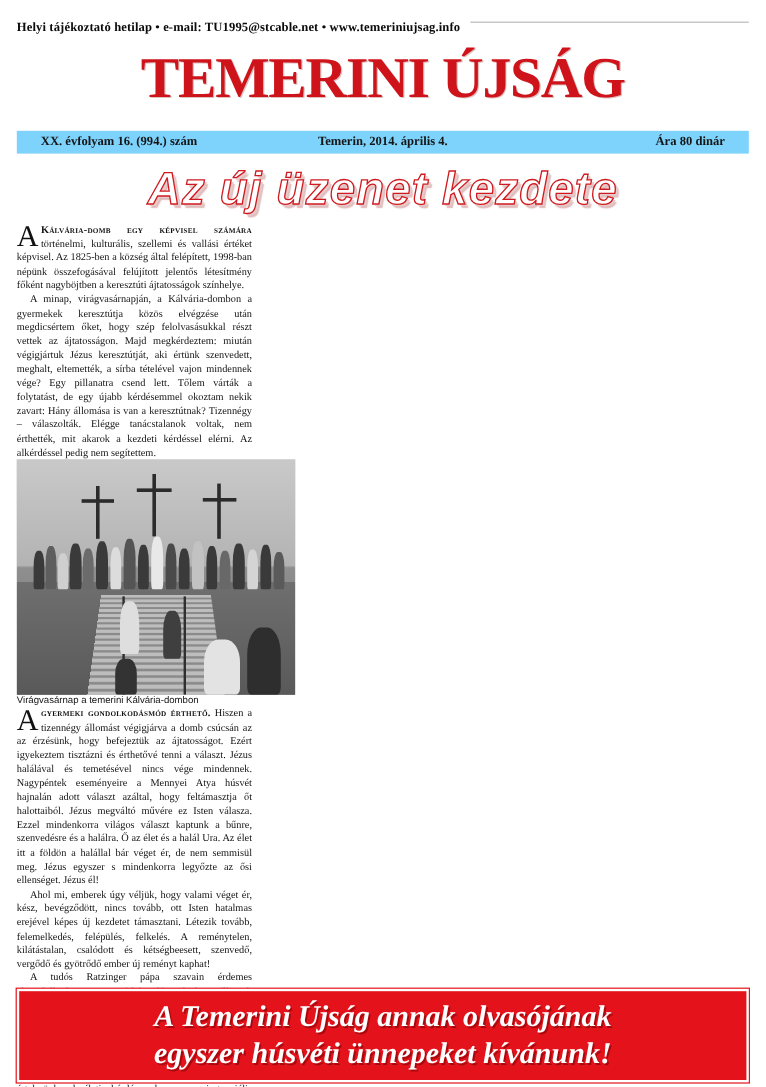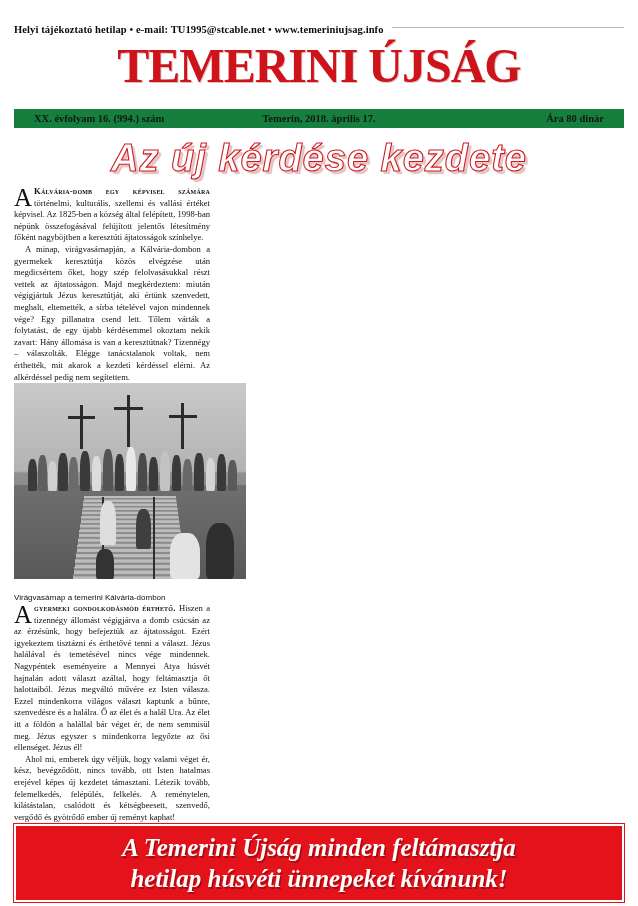--- a/index.html
+++ b/index.html
@@ -16,21 +16,21 @@
     width:638px;height:906px;
     box-sizing:border-box;
     padding:0 14px;
   }
 
   
   .topstrip{
     position:relative;
     height:22px;
     margin-top:18px;
-    display:flex;align-items:center;
+    display:flex;align-items:flex-start;
   }
   .topstrip .contact{
     font-family:"Liberation Serif", serif;
     font-weight:bold;
     font-size:10.5px;
     letter-spacing:.1px;
     white-space:nowrap;
     color:#0b0b0b;
   }
   .topstrip .rule{
@@ -58,21 +58,21 @@
     color:#cf131b;
     white-space:nowrap;
     text-shadow:1px 1px 0 rgba(120,0,0,.25);
   }
 
   
   .infobar{
     position:relative;
     margin-top:8px;
     height:19px;
-    background:#15803d;
+    background:#7dd3fc;
     display:flex;
     align-items:center;
     font-size:10.5px;
     font-weight:bold;
     color:#151515;
     z-index:3;
   }
   .infobar .vol{position:absolute;left:20px;}
   .infobar .place{position:absolute;left:50%;transform:translateX(-50%);}
   .infobar .price{position:absolute;right:20px;}
@@ -144,21 +144,21 @@
     width:232px;height:196px;
     background:#9b9b9b;
     position:relative;
     overflow:hidden;
     border:0;
   }
   .caption{
     font-family:"Liberation Sans", sans-serif;
     font-size:8px;
     line-height:10px;
-    padding-top:14px;
+    padding-top:0;
     color:#111;
     text-align:left;
   }
 
   
   .sky{position:absolute;inset:0;background:linear-gradient(#c9c9c9,#b3b3b3 45%,#8f8f8f 46%,#707070 100%);}
   .cross{position:absolute;background:#2b2b2b;}
   .crowdrow{position:absolute;}
   .person{position:absolute;background:#3a3a3a;border-radius:40% 40% 12% 12%;}
   .stairs{position:absolute;left:28%;bottom:0;width:44%;height:46%;
@@ -202,26 +202,26 @@
     <div class="contact">Helyi tájékoztató hetilap • e-mail: TU1995@stcable.net • www.temeriniujsag.info</div>
     <div class="rule"></div>
   </div>
 
   <div class="masthead">
     <div class="title">TEMERINI ÚJSÁG</div>
   </div>
 
   <div class="infobar">
     <span class="vol">XX. évfolyam 16. (994.) szám</span>
-    <span class="place">Temerin, 2018. április 17.</span>
+    <span class="place">Temerin, 2014. április 4.</span>
     <span class="price">Ára 80 dinár</span>
   </div>
 
   <div class="headline-wrap">
-    <span class="headline">Az új kérdése kezdete</span>
+    <span class="headline">Az új üzenet kezdete</span>
   </div>
 
   <div class="article">
     <div class="cols3">
 
       <p class="dropcap-para noind"><span class="dropcap">A</span><span class="smallcaps">Kálvária-domb egy képvisel számára</span><span> történelmi, kulturális, szellemi és vallási értéket képvisel. Az 1825-ben a község által felépített, 1998-ban népünk összefogásával felújított jelentős létesítmény főként nagyböjtben a keresztúti ájtatosságok színhelye.</span></p>
 
       <p>A minap, virágvasárnapján, a Kálvária-dombon a gyermekek keresztútja közös elvégzése után megdicsértem őket, hogy szép felolvasásukkal részt vettek az ájtatosságon. Majd megkérdeztem: miután végigjártuk Jézus keresztútját, aki értünk szenvedett, meghalt, eltemették, a sírba tételével vajon mindennek vége? Egy pillanatra csend lett. Tőlem várták a folytatást, de egy újabb kérdésemmel okoztam nekik zavart: Hány állomása is van a keresztútnak? Tizennégy – válaszolták. Elégge tanácstalanok voltak, nem érthették, mit akarok a kezdeti kérdéssel elérni. Az alkérdéssel pedig nem segítettem.</p>
 
       <figure class="photo">
@@ -276,17 +276,17 @@
       <p>Ahol mi, emberek úgy véljük, hogy valami véget ér, kész, bevégződött, nincs tovább, ott Isten hatalmas erejével képes új kezdetet támasztani. Létezik tovább, felemelkedés, felépülés, felkelés. A reménytelen, kilátástalan, csalódott és kétségbeesett, szenvedő, vergődő és gyötrődő ember új reményt kaphat!</p>
 
       <p>A tudós Ratzinger pápa szavain érdemes elgondolkodni: „Krisztus feltámadása – ha használhatjuk az evolúció elméletének a nyelvezetét – a legnagyobb mutáció, a legdöntőbb ugrás egy teljesen új dimenzió felé, amely az élet és annak fejlődése hosszú történelmében valaha is történt: ugrás egy teljesen új rendbe." (XVI. Benedek pápa)</p>
 
       <p>Krisztus feltámadása nem annyira okoskodó értelmünk elméleti kérdése, hanem egzisztenciális módon megközelíthető. Nagyon is életünkbe vágó üzenet. Ha hittel befogadjuk, akkor tapasztalatunk, létünk részévé lesz.</p>
 
     </div>
   </div>
 
   <div class="banner">
-    <div class="line">A Temerini Újság minden feltámasztja</div>
-    <div class="line">hetilap húsvéti ünnepeket  kívánunk!</div>
+    <div class="line">A Temerini Újság annak olvasójának</div>
+    <div class="line">egyszer húsvéti ünnepeket  kívánunk!</div>
   </div>
 
 </div>
 
 </body></html>

